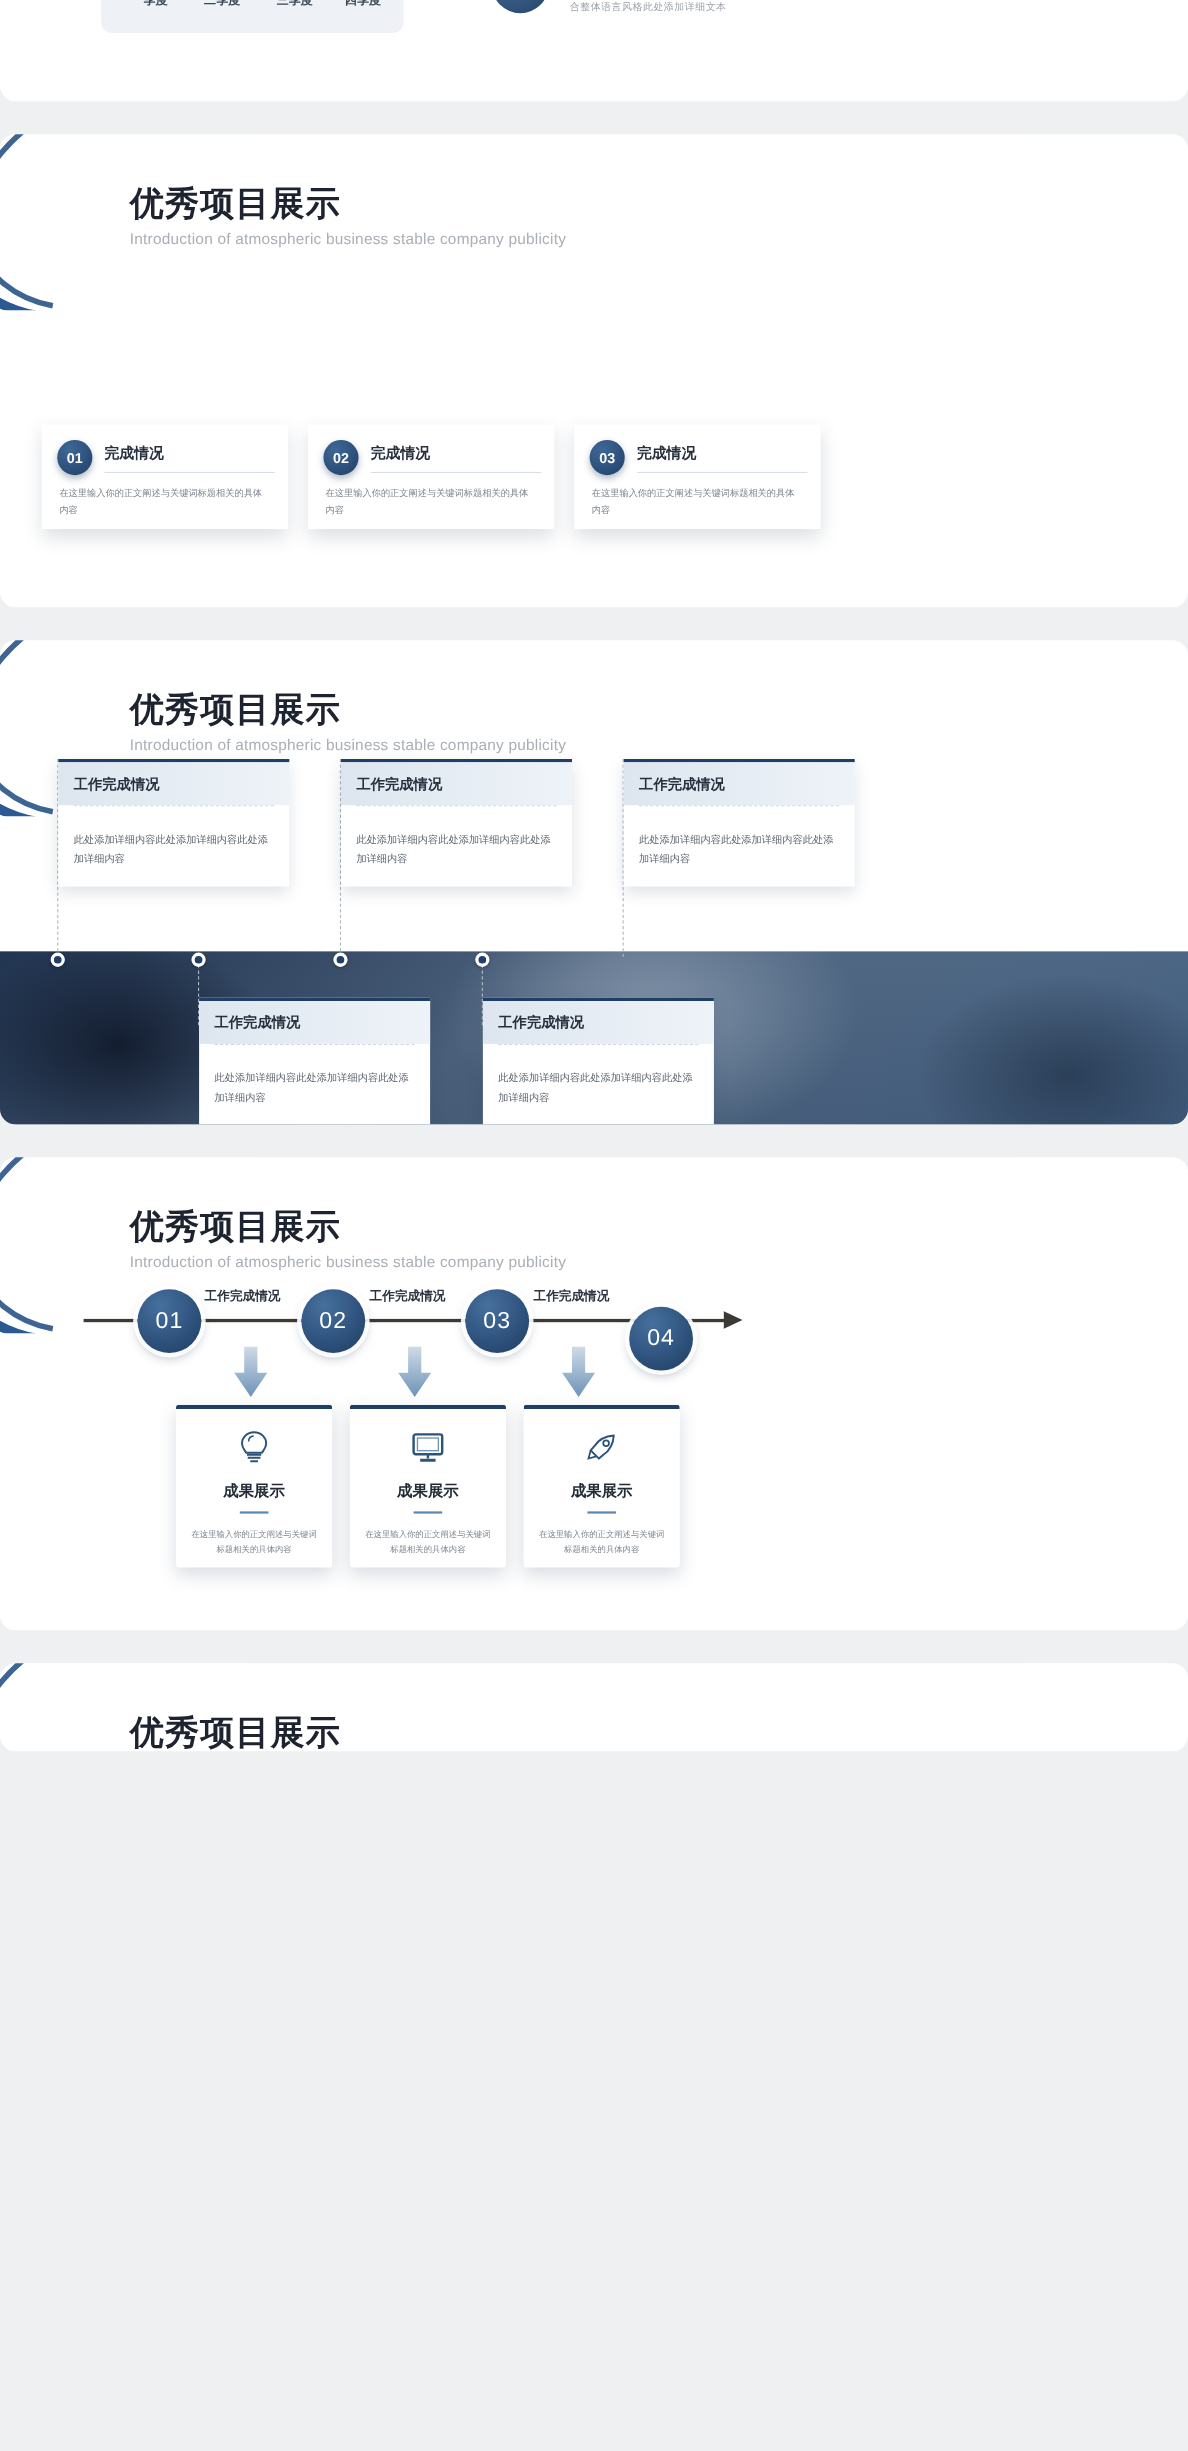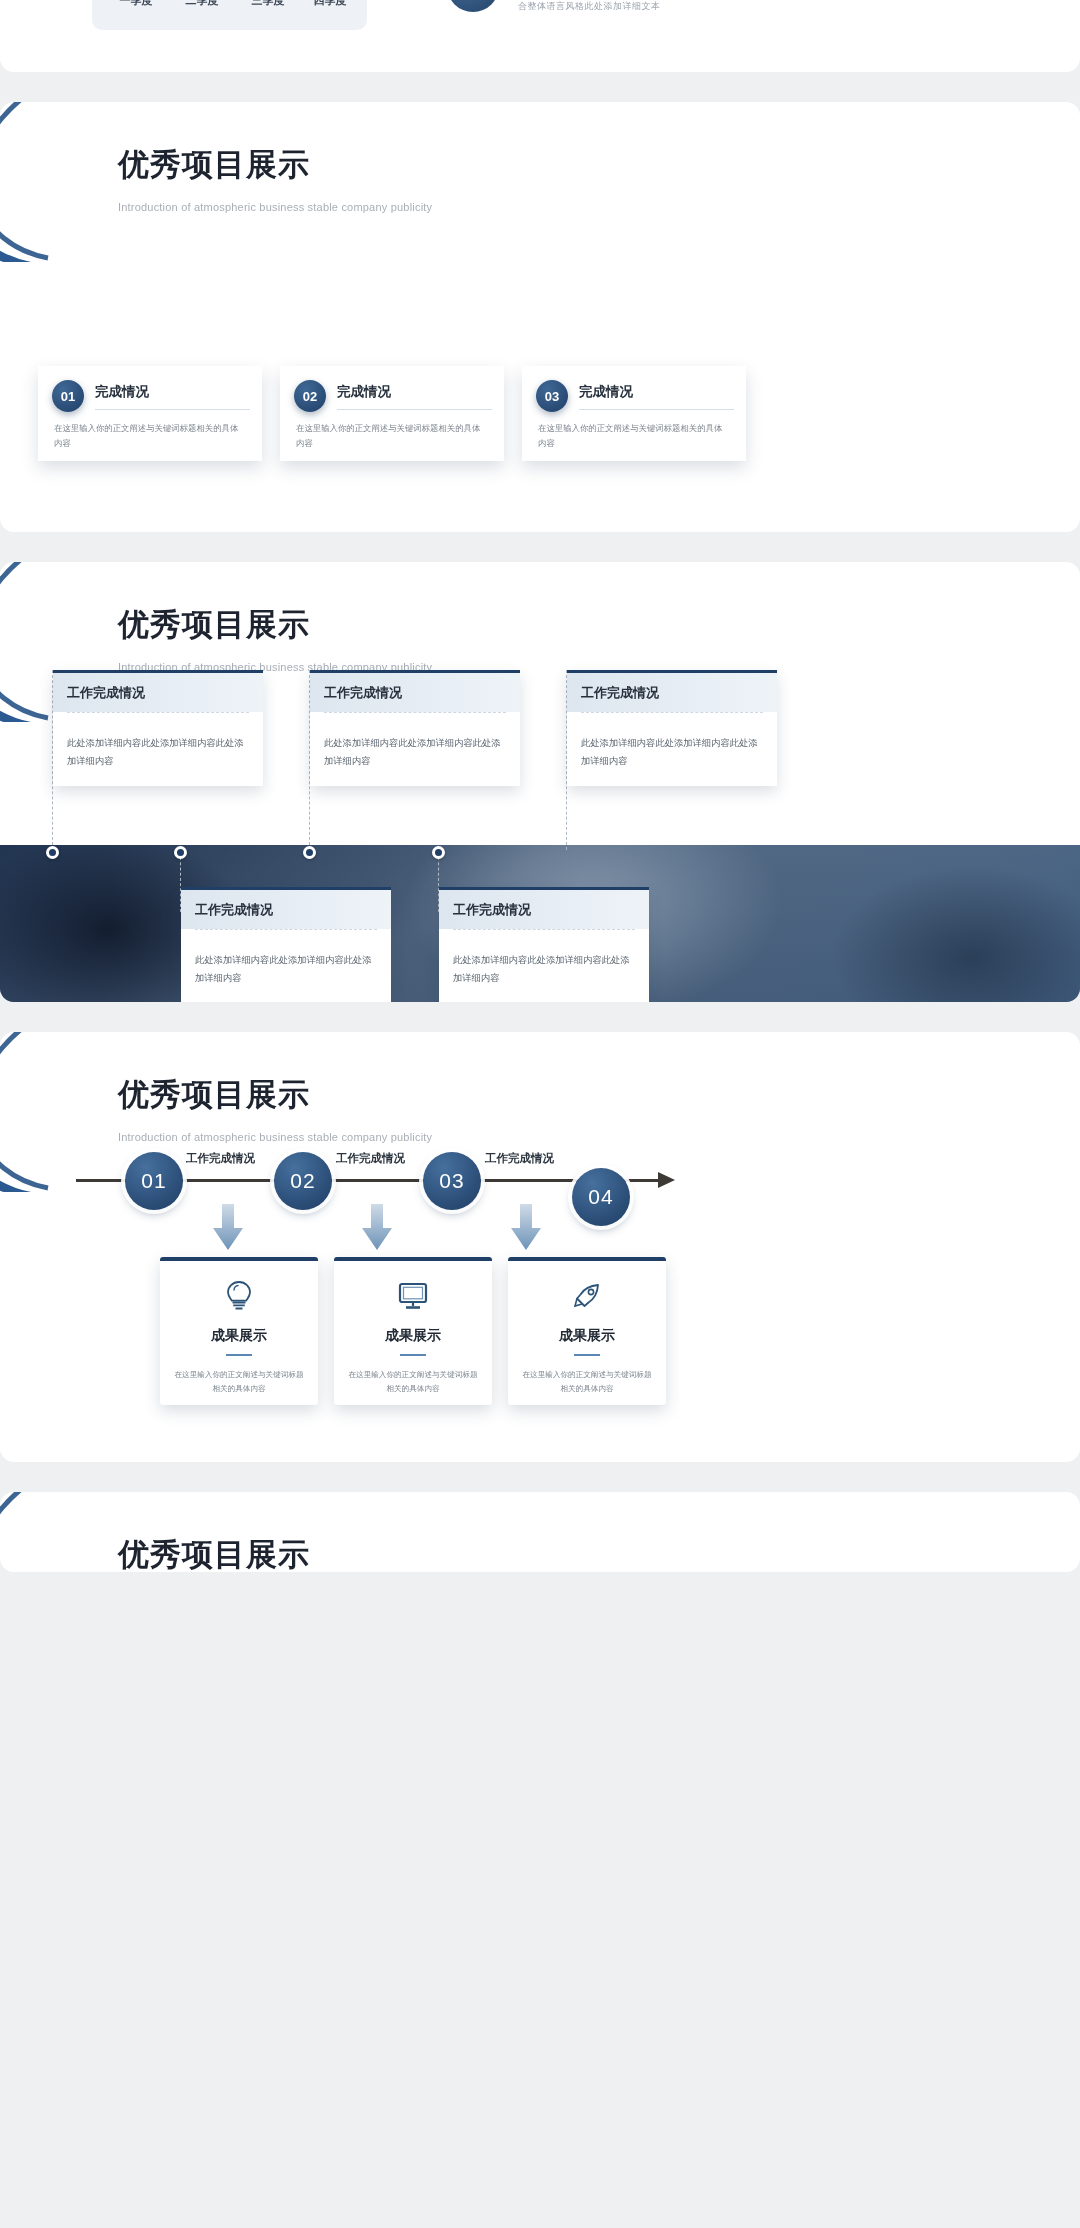--- a/index.html
+++ b/index.html
@@ -22,26 +22,26 @@
   
   .swirl { position:absolute; left:-78px; top:-40px; width:230px; height:200px; pointer-events:none; }
 
   
   .hdr { position:relative; padding:46px 0 0 118px; }
   .hdr h2 {
     font-size:31px; font-weight:bold; color:#1d2430; letter-spacing:1px;
     line-height:1.1;
   }
   .hdr .sub {
-    margin-top:19px; font-size:11px; color:#a9afb6; letter-spacing:.2px;
+    margin-top:7px; font-size:14px; color:#a9afb6; letter-spacing:.2px;
     font-family:"Liberation Sans",sans-serif;
   }
 
   
-  #slide-top { height:72px; border-radius:0 0 14px 14px; }
+  #slide-top { height:92px; border-radius:0 0 14px 14px; }
   .chart-box {
     position:absolute; left:92px; top:-160px; width:275px; height:190px;
     background:#eef2f6; border-radius:10px;
   }
   .bar-lbl { position:absolute; bottom:22px; width:60px; text-align:center;
              font-size:11px; color:#3c4756; font-weight:bold; }
   .circle-dec {
     position:absolute; left:447px; top:-40px; width:52px; height:52px; border-radius:50%;
     background:radial-gradient(circle at 35% 30%,#4a6f9c,#224368);
   }
@@ -125,21 +125,21 @@
   .tl-circle {
     position:absolute; width:58px; height:58px; border-radius:50%;
     background:radial-gradient(circle at 36% 26%,#46709e,#1d3c63);
     color:#fff; font-size:21px; letter-spacing:1px;
     display:flex; align-items:center; justify-content:center;
     box-shadow:0 0 0 4px rgba(255,255,255,.9), 0 4px 10px rgba(25,50,85,.35);
   }
   .tl-step-lbl { position:absolute; font-size:11.5px; color:#2b343f; font-weight:bold; white-space:nowrap; }
   .arrow-down { position:absolute; width:34px; }
   .rescard {
-    width:158px; height:148px; background:#fff; border-top:4px solid #1f3f67;
+    width:142px; height:148px; background:#fff; border-top:4px solid #1f3f67;
     border-radius:3px; box-shadow:0 6px 16px rgba(40,60,90,.18);
     display:flex; flex-direction:column; align-items:center; padding-top:20px;
   }
   .rescard .ic { height:30px; display:flex; align-items:center; }
   .rescard .rt { font-size:14px; font-weight:bold; color:#222b36; margin-top:16px; }
   .rescard .ru { width:26px; height:2px; background:#5b87b4; margin:9px 0 12px; }
   .rescard p { font-size:7.6px; color:#7c858f; line-height:1.9; text-align:center; padding:0 14px; }
 
   
   #slide-5 { height:80px; }

